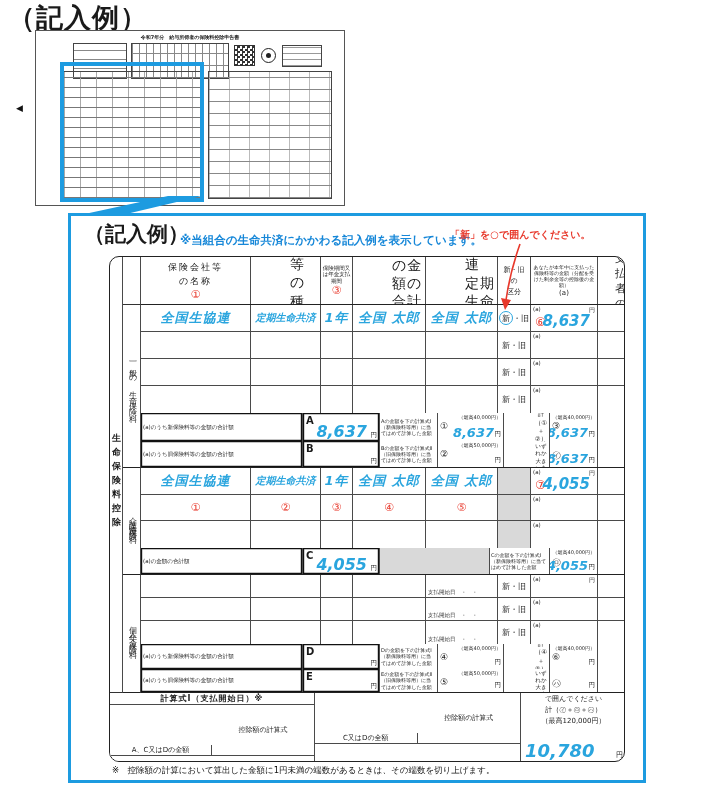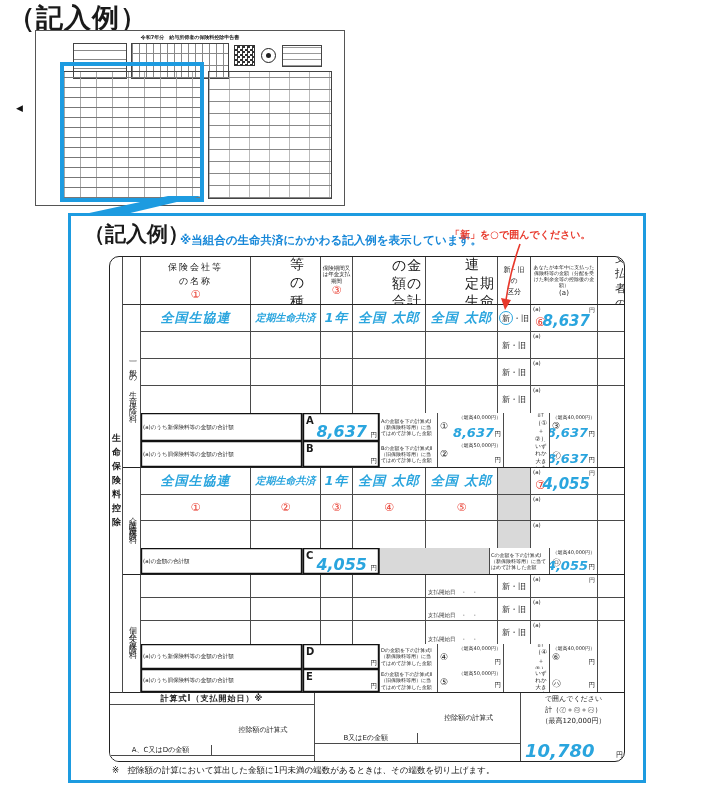--- a/index.html
+++ b/index.html
@@ -556,21 +556,21 @@
         <div class="fc2">(A、C又はD)×1/4+20,000円</div>
     </div>
     <div class="ft-row">
       <div class="fc1">80,001円以上</div>
         <div class="fc2">一律に40,000円</div>
     </div>
   </div>
 
   <div class="abs ftab ftab2">
     <div class="ft-row ft-h">
-      <div class="fc1">B又はEの金額</div>
+      <div class="fc1">C又はDの全額</div>
       <div class="fc2">控除額の計算式</div>
     </div>
     <div class="ft-row">
       <div class="fc1">25,000円以下</div>
         <div class="fc2">B又はEの全額</div>
     </div>
     <div class="ft-row">
       <div class="fc1">25,001円から50,000円まで</div>
         <div class="fc2">(B又はE)×1/2+12,500円</div>
     </div>

